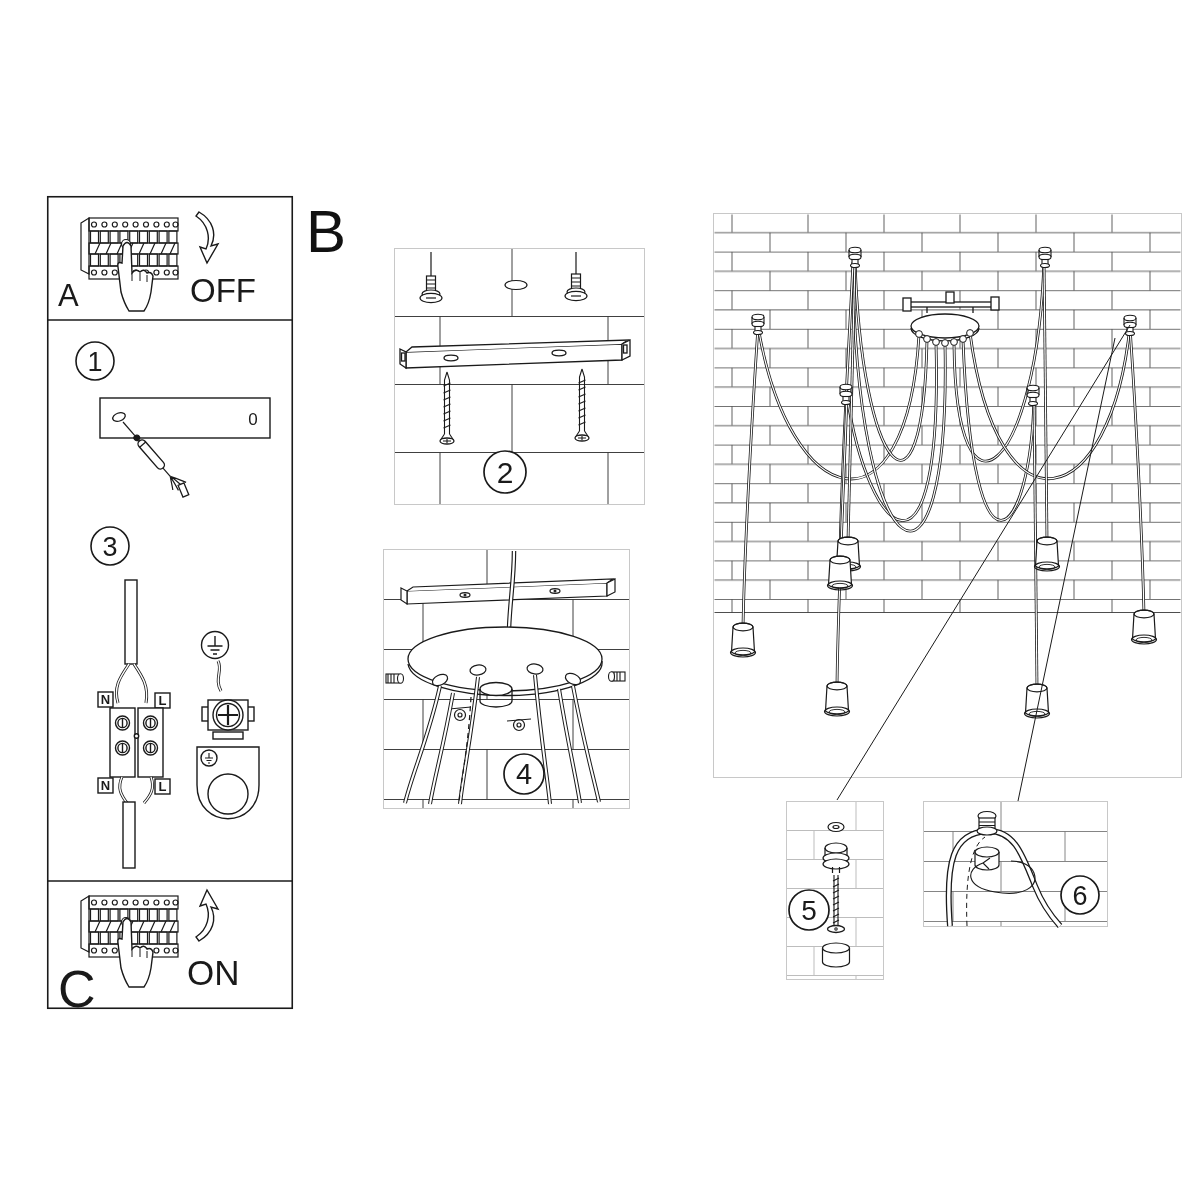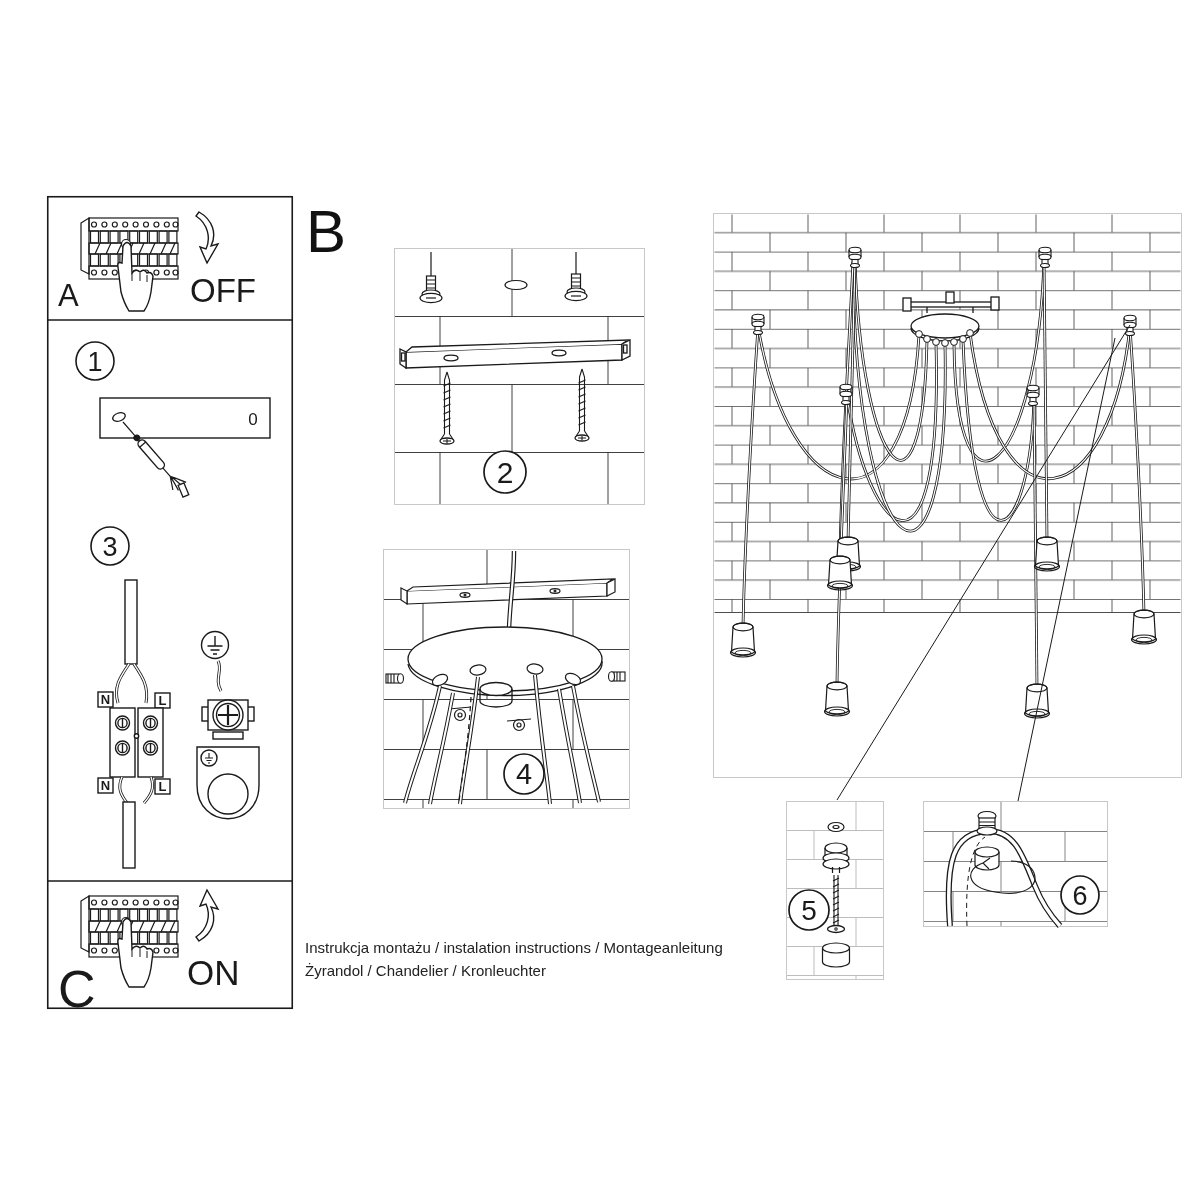--- a/index.html
+++ b/index.html
@@ -478,18 +478,14 @@
 
     <g stroke="#1a1a1a" fill="none" stroke-width="1.1">
       <path d="M60,62 C42,68 42,86 72,91 C100,96 116,86 111,72 C108,64 98,60 88,60"></path>
       <path d="M60,62 L67,57 M60,62 L66,68"></path>
     </g>
 
     <circle cx="157" cy="94" r="19" fill="#fff" stroke="#1a1a1a" stroke-width="1.7"></circle>
     <text x="157" y="103.5" font-size="27" text-anchor="middle">6</text>
   </svg>
 
-  <div class="footer">
-    <div>Instrukcja montażu / instalation instructions / Montageanleitung</div>
-    <div>Żyrandol / Chandelier / Kronleuchter</div>
-  </div>
 
 </div>
 
 </body></html>

